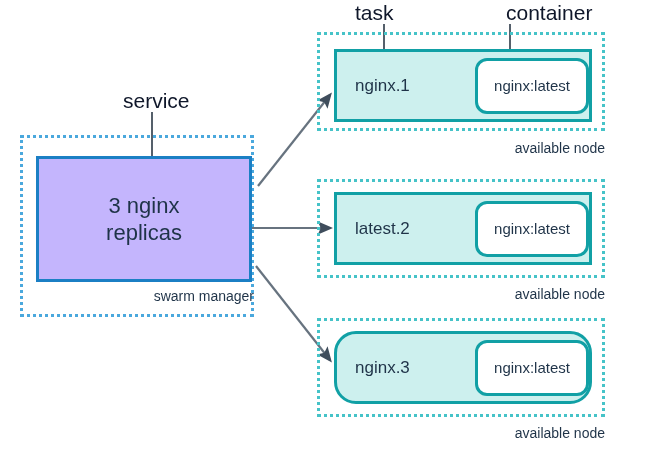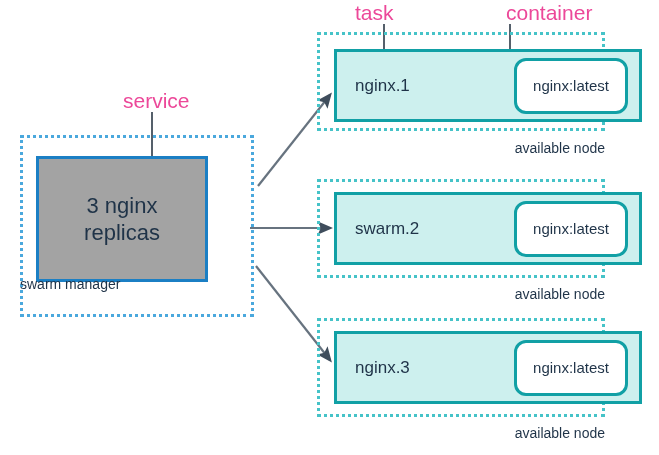--- a/index.html
+++ b/index.html
@@ -12,21 +12,21 @@
     width: 659px;
     height: 455px;
     background: #ffffff;
     font-family: "Liberation Sans", sans-serif;
     overflow: hidden;
   }
 
   
   .callout-label {
     position: absolute;
-    color: #ec4899;
+    color: #0f172a;
     font-size: 21px;
     line-height: 1;
     white-space: nowrap;
   }
   .leader-line {
     position: absolute;
     width: 2px;
     background: #55606b;
   }
 
@@ -38,76 +38,76 @@
     width: 234px;
     height: 182px;
     border: 3px dotted #4aa8dd;
     box-sizing: border-box;
     background: transparent;
   }
   .service-box {
     position: absolute;
     left: 36px;
     top: 156px;
-    width: 172px;
+    width: 216px;
     height: 126px;
-    background: #a3a3a3;
+    background: #c4b5fd;
     border: 3px solid #1b7fc4;
     box-sizing: border-box;
     display: flex;
     align-items: center;
     justify-content: center;
   }
   .service-box-text {
     color: #1f3348;
     font-size: 22px;
     line-height: 1.25;
     text-align: center;
     white-space: pre-line;
   }
   .manager-caption {
     position: absolute;
     left: 20px;
-    top: 276px;
+    top: 288px;
     width: 234px;
-    text-align: left;
+    text-align: right;
     color: #1f3348;
     font-size: 14px;
   }
 
   
   .node-boundary {
     position: absolute;
     left: 317px;
     width: 288px;
     height: 99px;
     border: 3px dotted #46c3c8;
     box-sizing: border-box;
   }
   .task-box {
     position: absolute;
     left: 334px;
-    width: 308px;
+    width: 258px;
     height: 73px;
     background: #cdf0ee;
     border: 3px solid #11a0a5;
     box-sizing: border-box;
   }
   .task-label {
     position: absolute;
     left: 18px;
     top: 50%;
     transform: translateY(-50%);
     color: #1f3348;
     font-size: 17px;
     white-space: nowrap;
   }
   .container-box {
     position: absolute;
-    right: 11px;
+    right: 0;
     top: 50%;
     transform: translateY(-50%);
     width: 114px;
     height: 56px;
     background: #ffffff;
     border: 3px solid #11a0a5;
     border-radius: 12px;
     box-sizing: border-box;
     display: flex;
     align-items: center;
@@ -176,29 +176,29 @@
   <div class="task-box" style="top:49px;">
     <div class="task-label">nginx.1</div>
     <div class="container-box">
       <div class="container-label">nginx:latest</div>
     </div>
   </div>
   <div class="node-caption" style="top:140px;">available node</div>
 
   <div class="node-boundary" style="top:179px;"></div>
   <div class="task-box" style="top:192px;">
-    <div class="task-label">swarm.2</div>
+    <div class="task-label">latest.2</div>
     <div class="container-box">
       <div class="container-label">nginx:latest</div>
     </div>
   </div>
   <div class="node-caption" style="top:286px;">available node</div>
 
   <div class="node-boundary" style="top:318px;"></div>
-  <div class="task-box" style="top:331px;">
+  <div class="task-box" style="top:331px;border-radius:22px;">
     <div class="task-label">nginx.3</div>
     <div class="container-box">
       <div class="container-label">nginx:latest</div>
     </div>
   </div>
   <div class="node-caption" style="top:425px;">available node</div>
 
 </div>
 
 </body></html>

